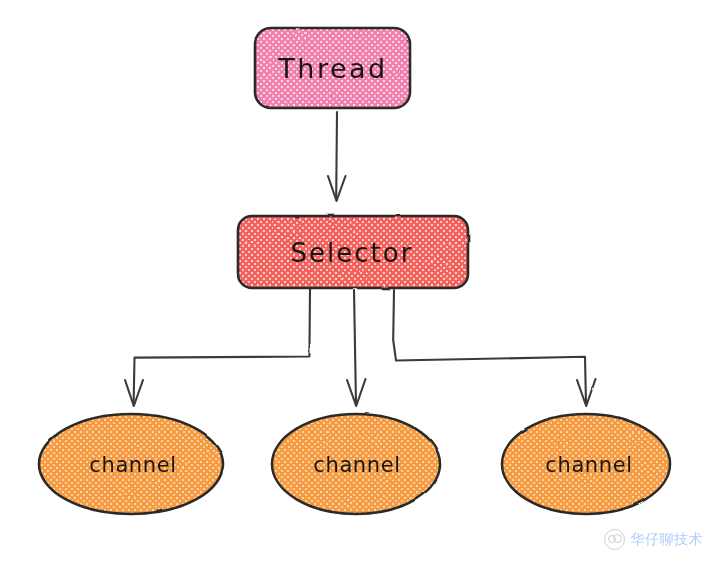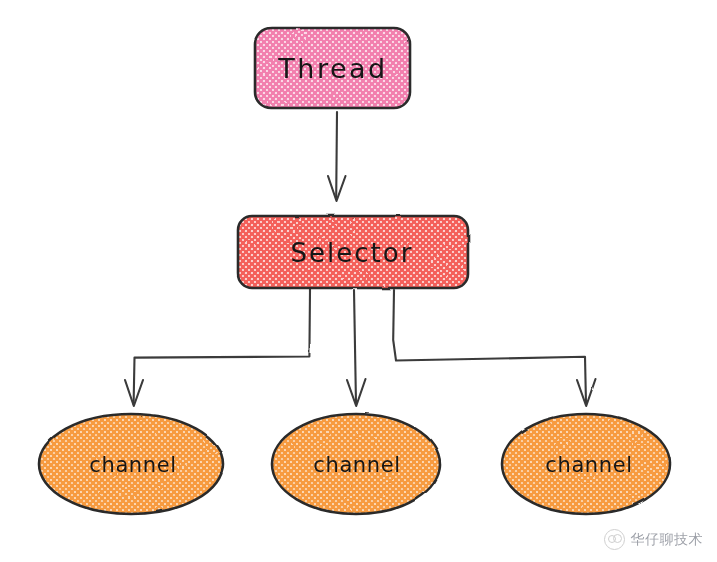--- a/index.html
+++ b/index.html
@@ -68,21 +68,21 @@
     content: "";
     position: absolute;
     left: 8.5px; top: 3.5px;
     width: 7px; height: 7px;
     border: 1.3px solid #8d8d8d;
     border-radius: 50%;
   }
   .watermark-text {
     font-family: "DejaVu Sans", sans-serif;
     font-size: 14px;
-    color: #0f172a;
+    color: #3b82f6;
     white-space: nowrap;
     letter-spacing: 0.5px;
   }
 </style>
 </head>
 <body>
 
 <div id="diagram-root">
 
   <svg id="scene" viewBox="0 0 717 562" xmlns="http://www.w3.org/2000/svg">

